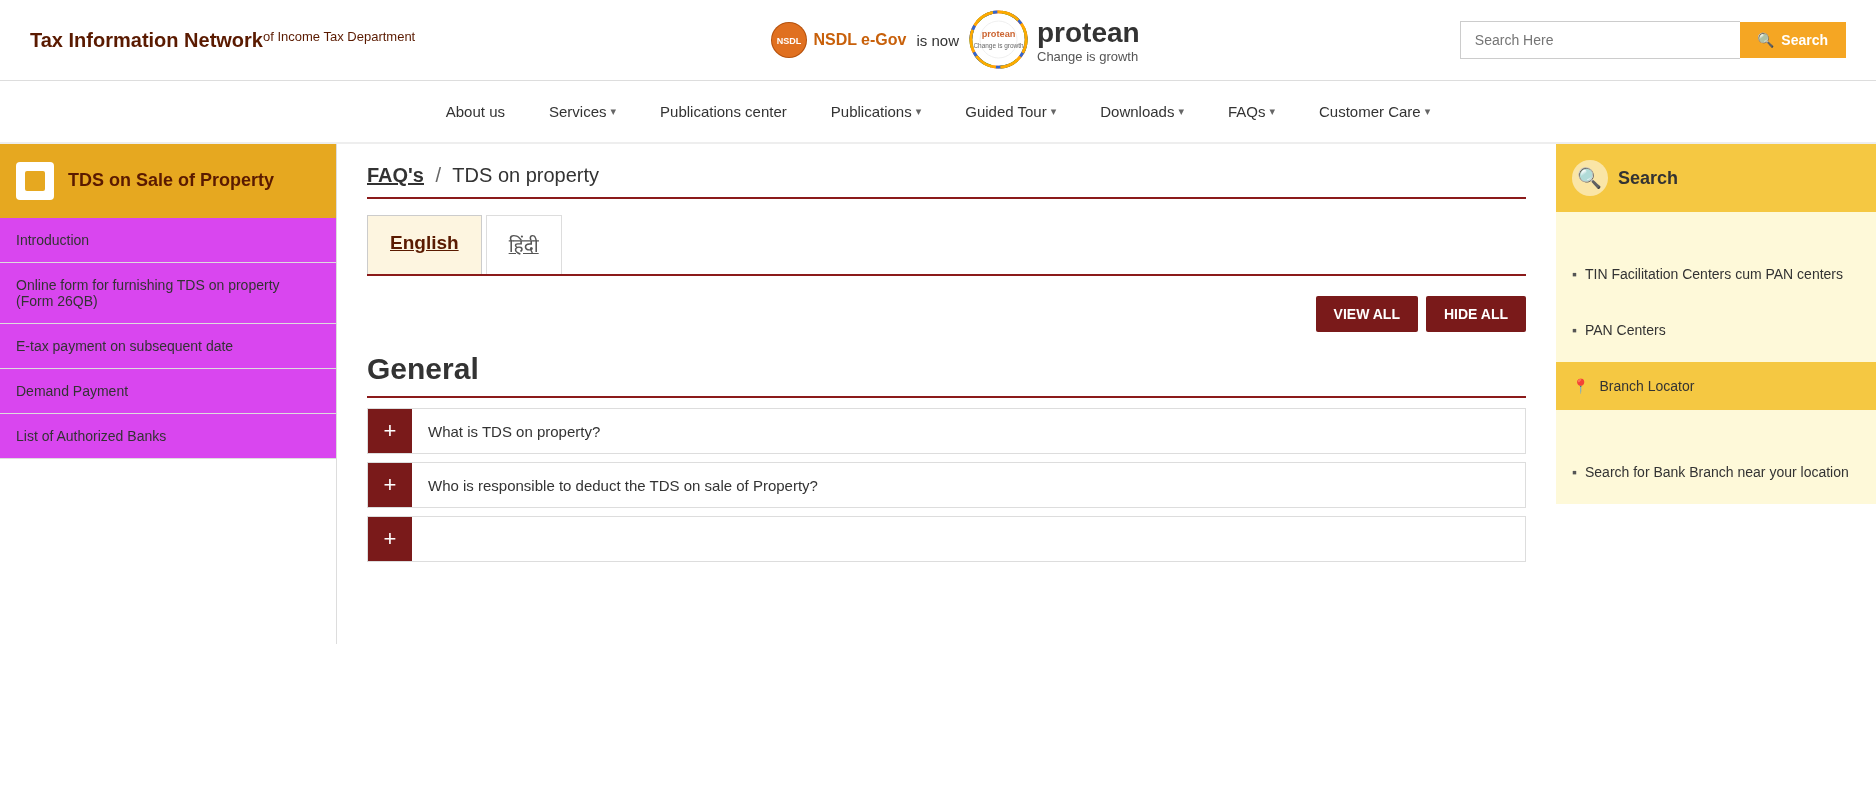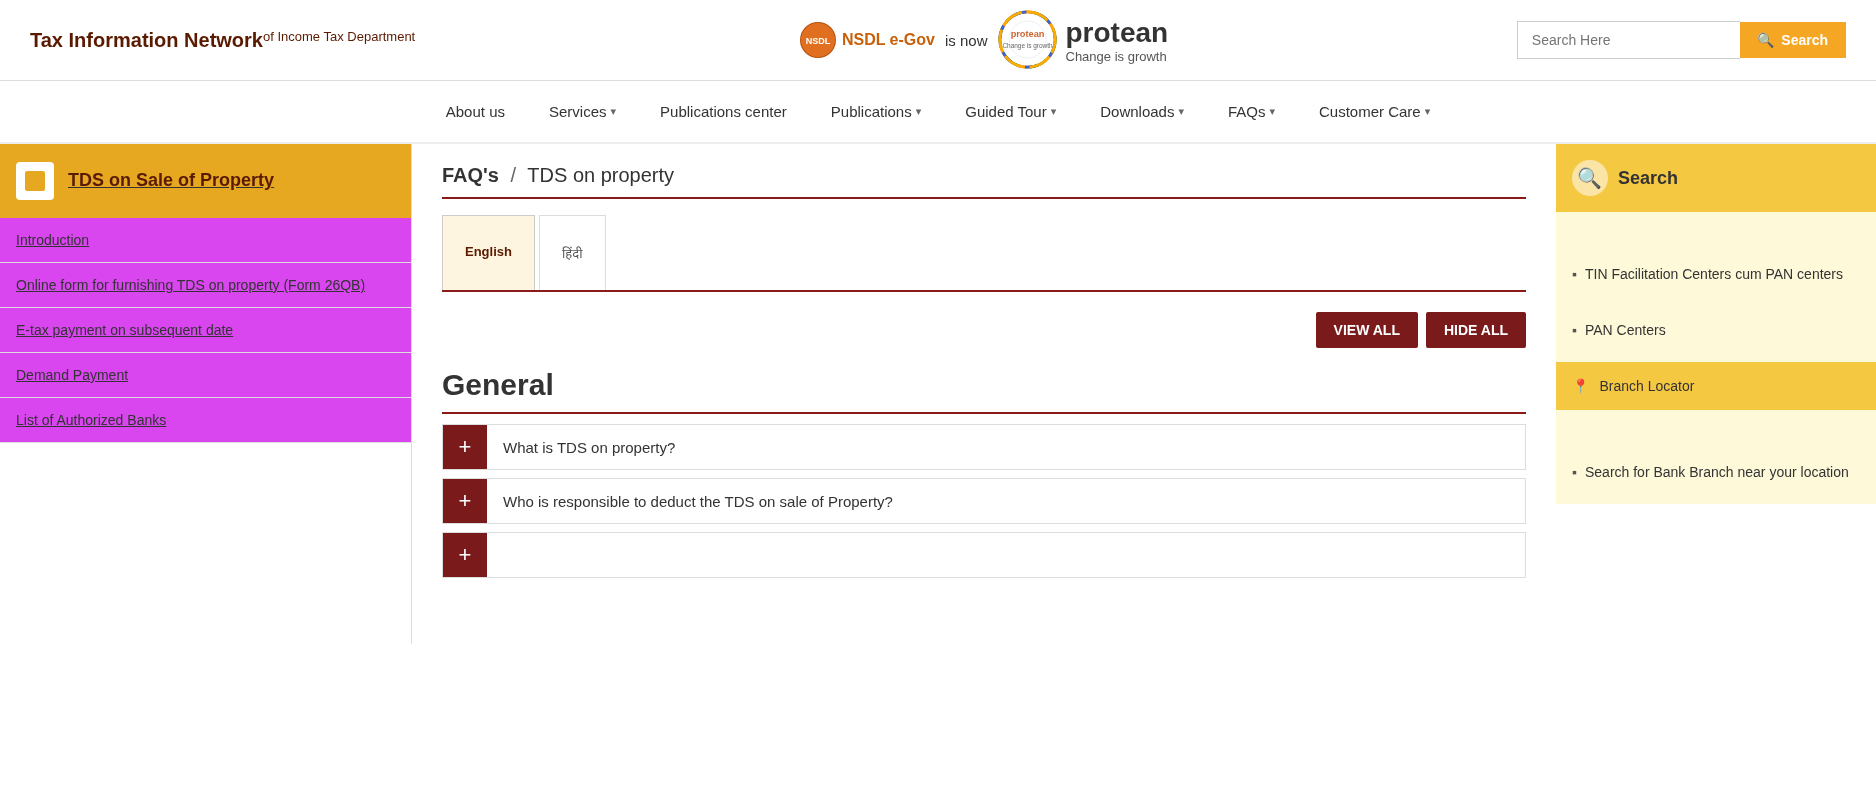--- a/index.html
+++ b/index.html
@@ -13,49 +13,49 @@
     .header-center { display: flex; align-items: center; gap: 10px; margin-left: 36px; }
     .nsdl-logo { display: flex; align-items: center; gap: 6px; font-size: 16px; font-weight: bold; color: #c8600a; }
     .nsdl-logo .nsdl-icon { width: 36px; height: 36px; background: radial-gradient(circle, #e07020, #a04000); border-radius: 50%; display: flex; align-items: center; justify-content: center; color: #fff; font-weight: bold; font-size: 11px; }
     .is-now { color: #333; font-size: 15px; text-align: center; }
     .protean-logo { display: flex; align-items: center; gap: 8px; }
     .protean-icon { width: 60px; height: 60px; }
     .protean-text { display: flex; flex-direction: column; }
     .protean-text .protean-name { font-size: 28px; font-weight: bold; color: #333; }
     .protean-text .protean-tagline { font-size: 13px; color: #555; }
     .search-bar { display: flex; align-items: center; }
-    .search-bar input { padding: 10px 14px; border: 1px solid #ccc; font-size: 14px; width: 223px; outline: none; border-right: none; }
+    .search-bar input { padding: 10px 14px; border: 1px solid #ccc; font-size: 14px; width: 280px; outline: none; border-right: none; }
     .search-bar button { background: #f5a623; border: none; padding: 10px 18px; color: #fff; font-size: 14px; cursor: pointer; display: flex; align-items: center; gap: 6px; font-weight: bold; }
 
     
     .nav { display: flex; justify-content: center; align-items: center; gap: 0; padding: 14px 0; border-bottom: 2px solid #eee; }
     .nav-item { padding: 8px 22px; font-size: 15px; color: #333; cursor: pointer; display: flex; align-items: center; gap: 4px; white-space: nowrap; }
     .nav-item .arrow { font-size: 11px; color: #666; }
 
     
     .main-layout { display: flex; min-height: 500px; }
 
     
-    .sidebar { width: 412px; flex-shrink: 0; border-right: 1px solid #ddd; text-decoration: underline; }
+    .sidebar { width: 337px; flex-shrink: 0; border-right: 1px solid #ddd; }
     .sidebar-header { background: #e6a820; display: flex; align-items: center; gap: 14px; padding: 18px 16px; }
     .sidebar-header-icon { width: 38px; height: 38px; background: #fff; border-radius: 4px; display: flex; align-items: center; justify-content: center; }
     .sidebar-header-icon .inner { width: 20px; height: 20px; background: #e6a820; border-radius: 2px; }
     .sidebar-header-text { font-size: 18px; font-weight: bold; color: #5a1a00; line-height: 1.3; }
     .sidebar-item { padding: 14px 16px; border-bottom: 1px solid #ddd; font-size: 14px; color: #333; cursor: pointer; background: #d946ef; }
 
     
     .content { flex: 1; padding: 20px 30px; }
     .breadcrumb { font-size: 20px; color: #333; margin-bottom: 16px; padding-bottom: 10px; border-bottom: 2px solid #8b1a1a; }
-    .breadcrumb .faq { font-weight: bold; color: #333; }
+    .breadcrumb .faq { font-weight: bold; color: #333; text-decoration: underline; }
     .breadcrumb .sep { color: #666; margin: 0 6px; }
     .breadcrumb .current { color: #333; }
 
     
     .lang-tabs { display: flex; margin-bottom: 20px; border-bottom: 2px solid #8b1a1a; }
-    .lang-tab { padding: 28px 22px; font-size: 13px; cursor: pointer; border: 1px solid #ddd; border-bottom: none; margin-right: 4px; }
+    .lang-tab { padding: 16px 22px; font-size: 19px; cursor: pointer; border: 1px solid #ddd; border-bottom: none; margin-right: 4px; text-decoration: underline; }
     .lang-tab.active { background: #fdf5e0; border-color: #ccc; font-weight: bold; color: #5a1a00; }
     .lang-tab:not(.active) { background: #fff; color: #555; }
 
     
     .faq-controls { display: flex; justify-content: flex-end; gap: 8px; margin-bottom: 20px; }
     .btn-control { background: #7a1a1a; color: #fff; border: none; padding: 10px 18px; font-size: 14px; cursor: pointer; font-weight: bold; border-radius: 2px; }
 
     
     .faq-section-title { font-size: 30px; font-weight: bold; color: #333; margin-bottom: 10px; padding-bottom: 10px; border-bottom: 2px solid #8b1a1a; }
     .faq-item { border: 1px solid #ddd; margin-bottom: 8px; display: flex; align-items: center; }

